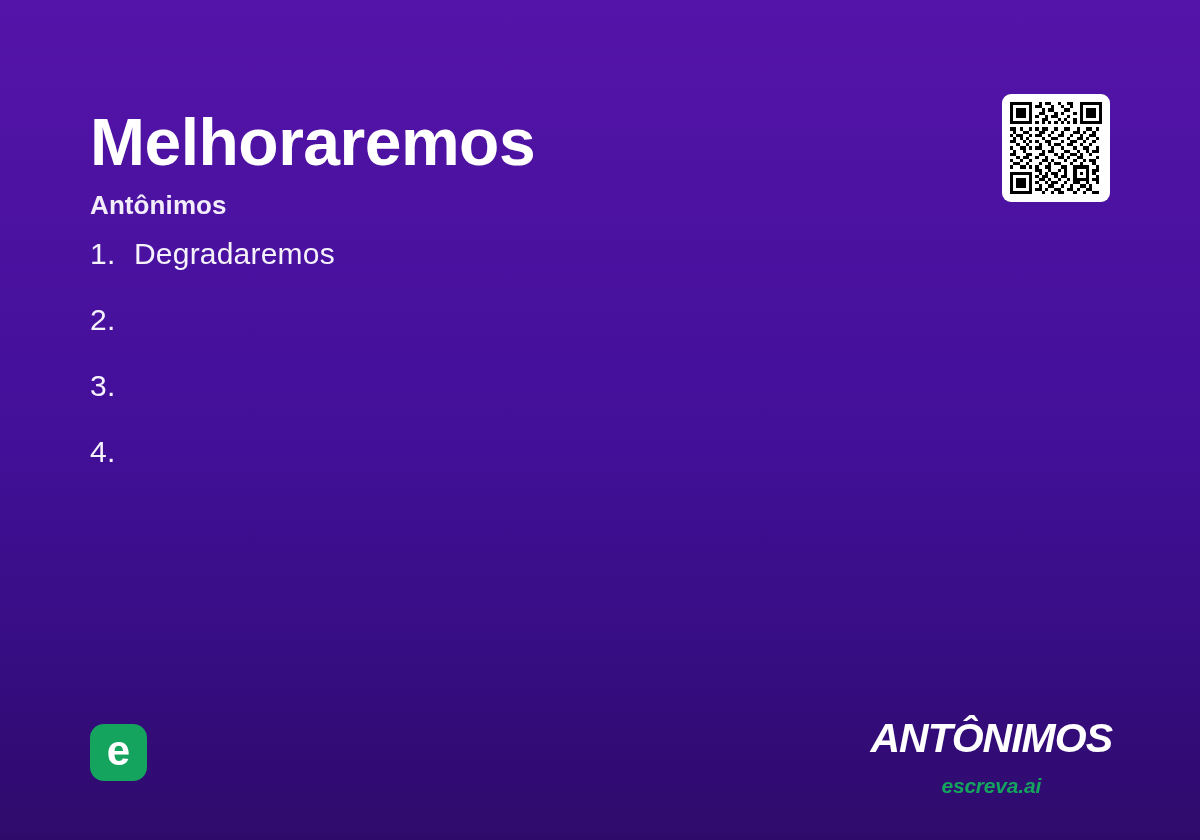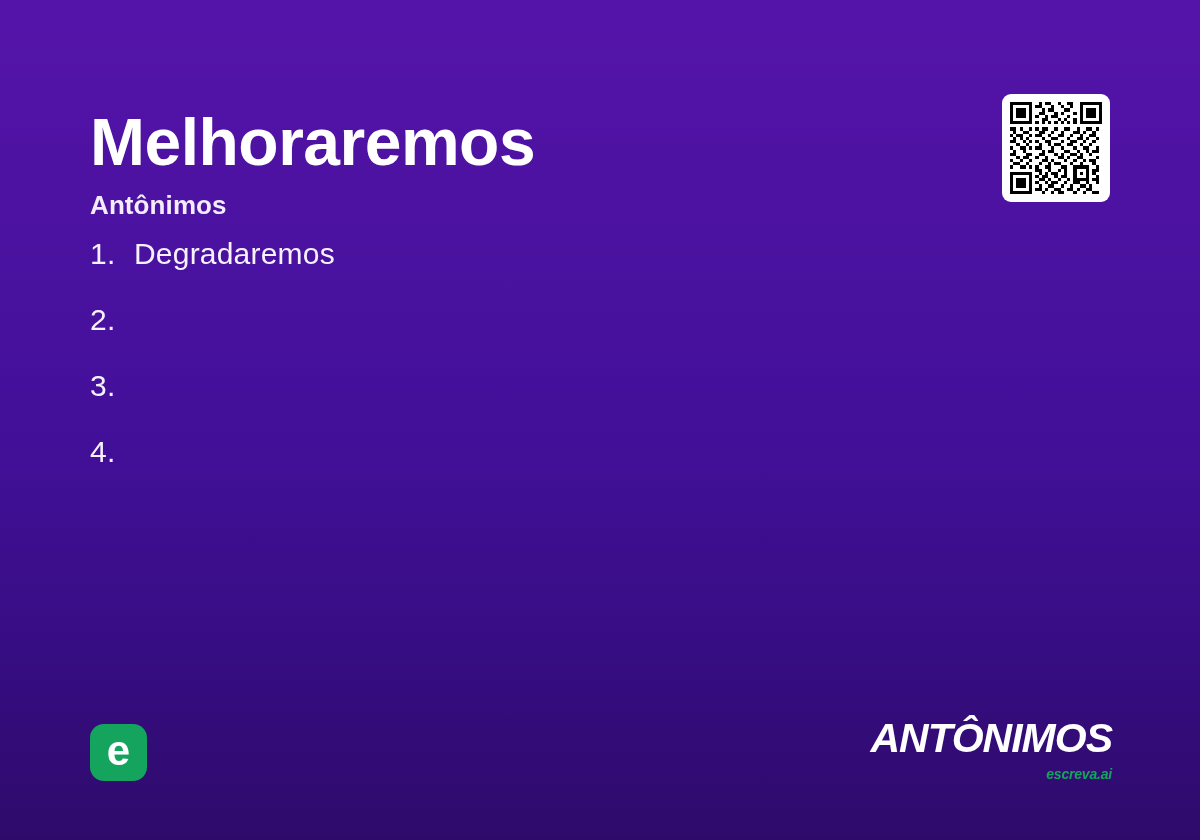--- a/index.html
+++ b/index.html
@@ -132,26 +132,27 @@
     font-size: 41px;
     font-weight: 700;
     font-style: italic;
     letter-spacing: -1px;
     color: #ffffff;
     display: block;
   }
 
   .wordmark-sub {
     display: block;
-    margin-top: 8px;
-    font-size: 14px;
+    margin-top: 16px;
+    font-size: 21px;
     font-weight: 700;
     font-style: italic;
     letter-spacing: -0.2px;
     color: #14a45e;
+    text-align: center;
   }
 </style>
 </head>
 <body>
 
 <div class="card">
 
   <div class="header">
     <div class="word-title">Melhoraremos</div>
     <div class="word-subtitle">Antônimos</div>

